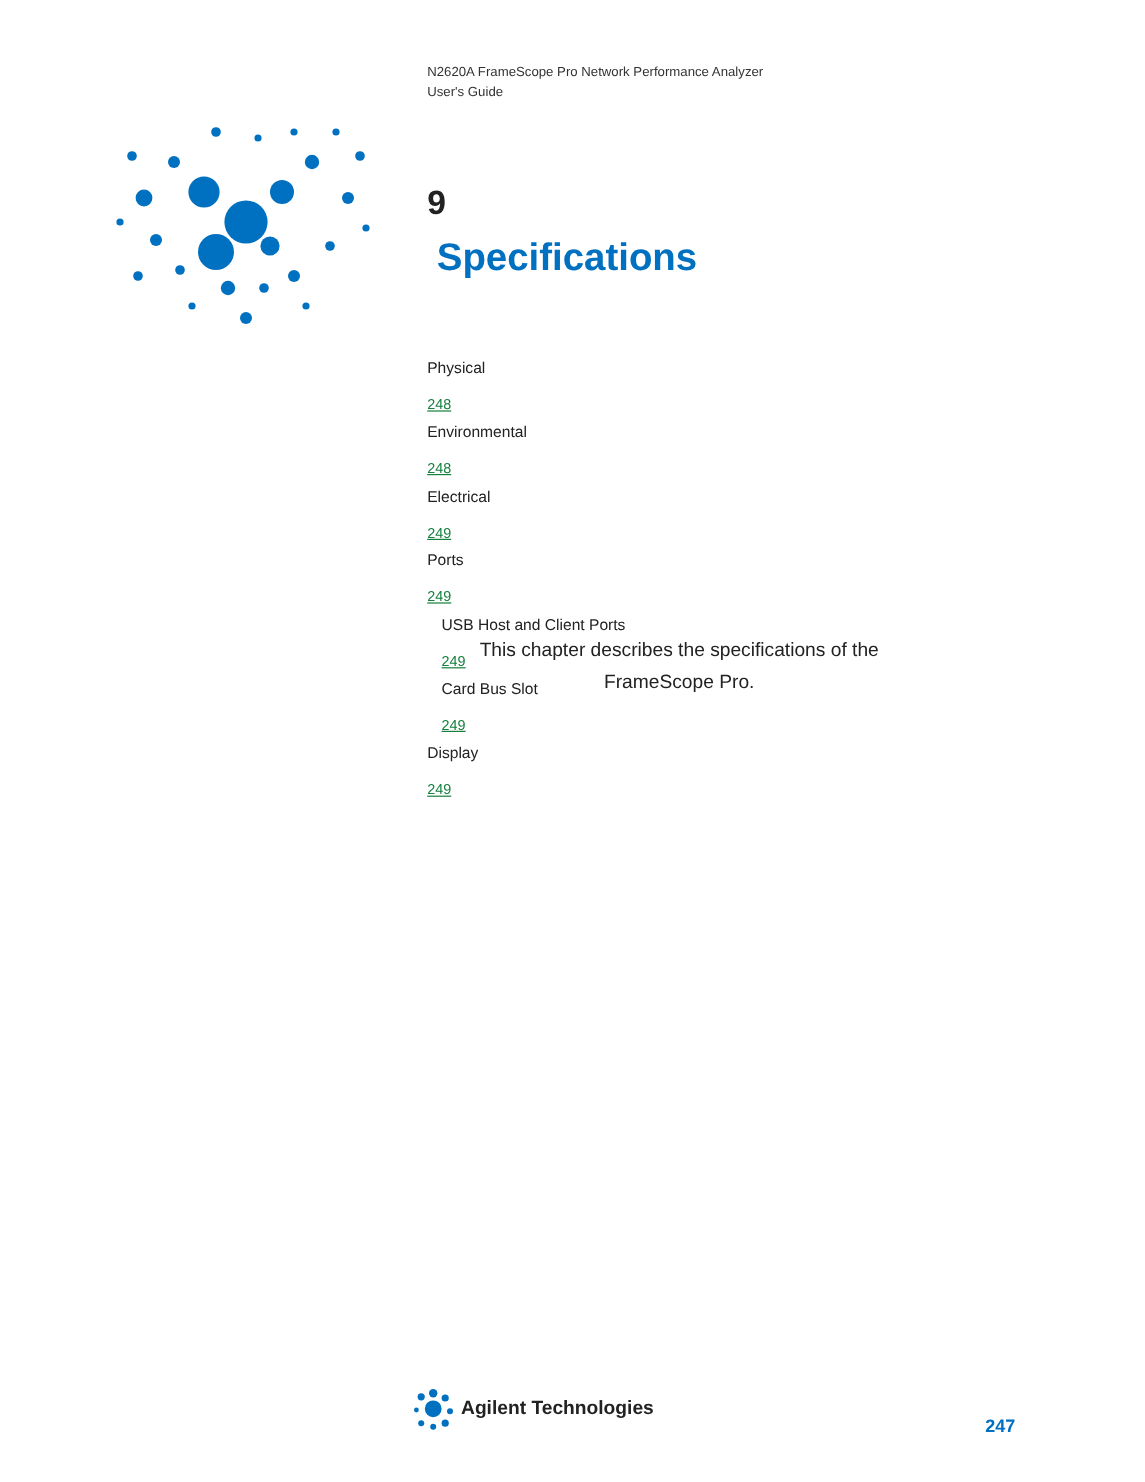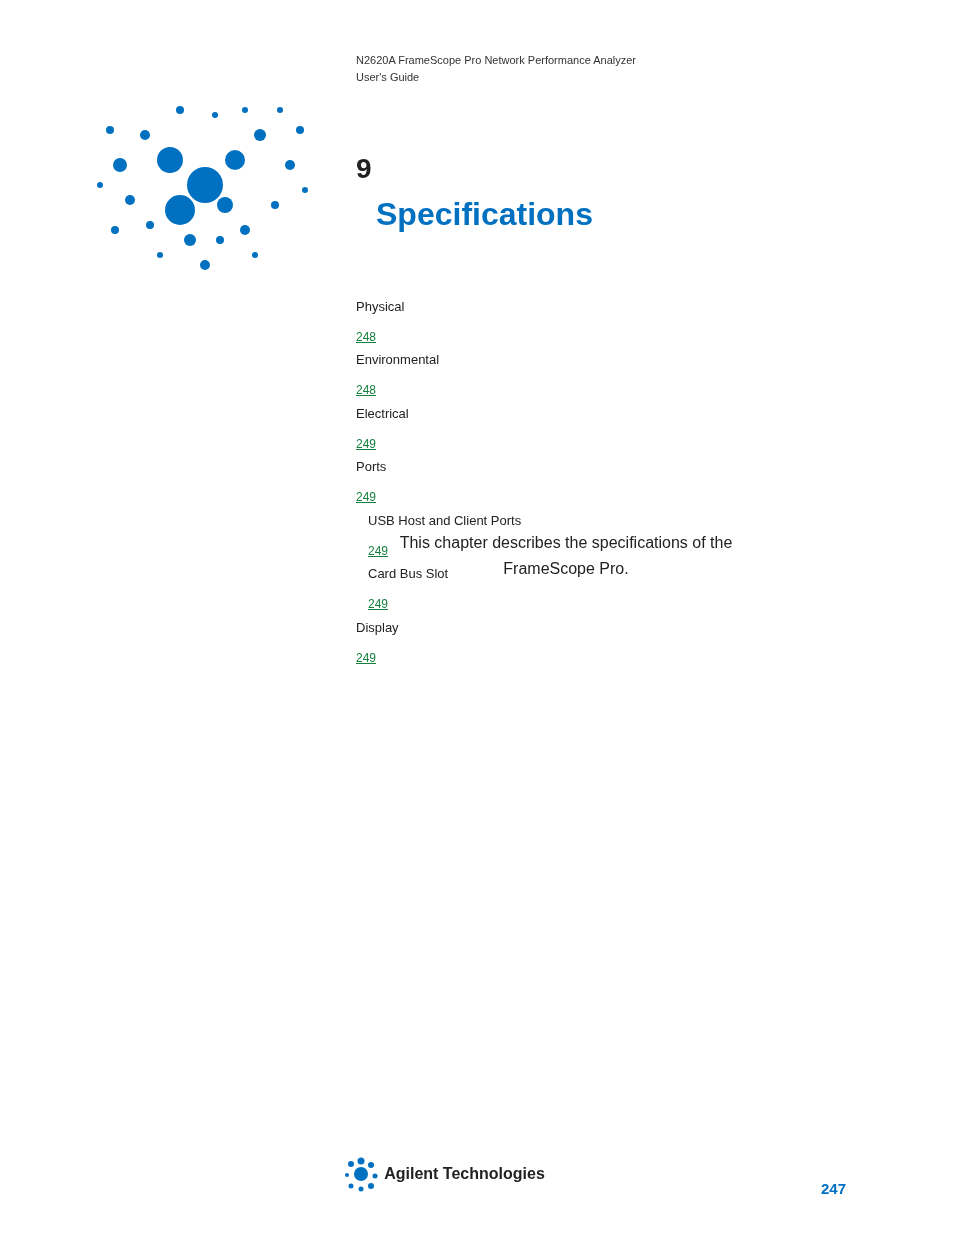--- a/index.html
+++ b/index.html
@@ -38,21 +38,21 @@
       font-size: 28px;
       font-weight: bold;
       color: #222;
       line-height: 1;
     }
 
     
     .chapter-title {
       position: absolute;
       top: 195px;
-      left: 376px;
+      left: 364px;
       font-size: 32px;
       font-weight: bold;
       color: #0070c0;
       line-height: 1.2;
     }
 
     
     .toc {
       position: absolute;
       top: 295px;

